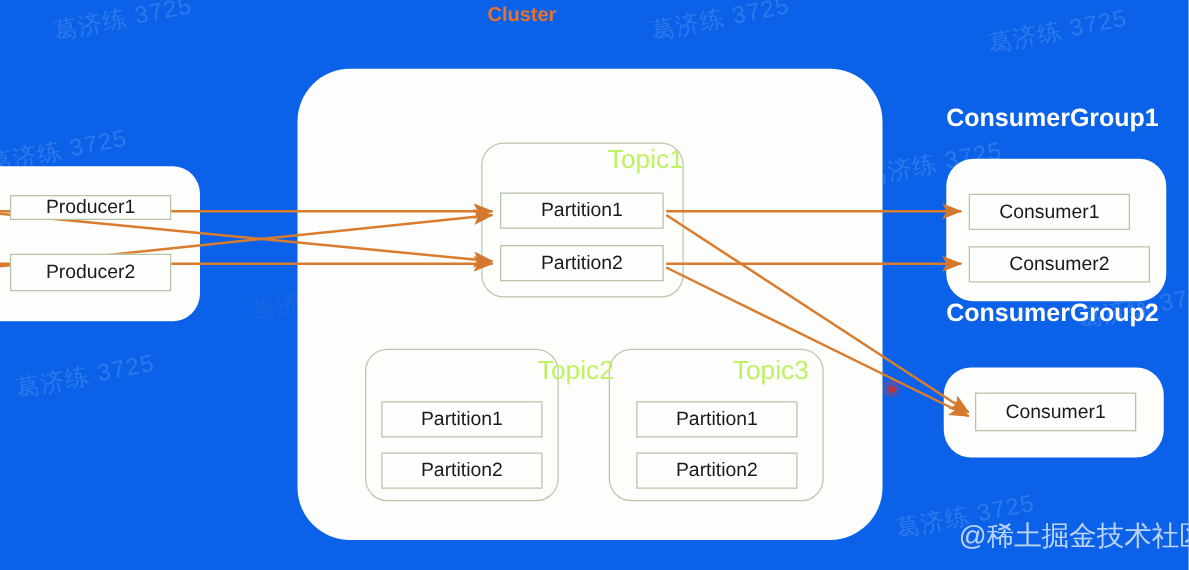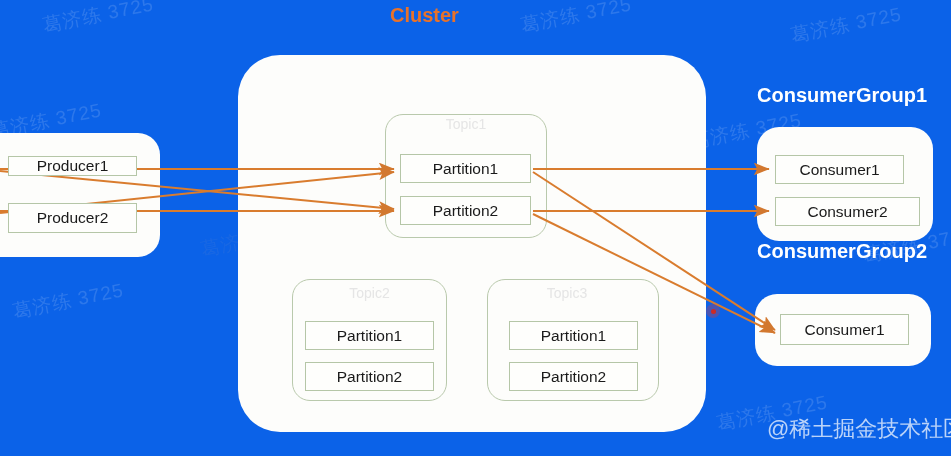--- a/index.html
+++ b/index.html
@@ -61,46 +61,46 @@
   .blue-title {
     position: absolute;
     color: #ffffff;
     font-size: 20px;
     font-weight: bold;
     white-space: nowrap;
   }
   #cluster-title {
     left: 390px; top: 4px;
     color: #e8722a;
-    font-size: 20px;
+    font-size: 16px;
     font-weight: bold;
   }
   #cg1-title { left: 757px; top: 84px; }
   #cg2-title { left: 757px; top: 240px; }
 
   
   .topic-box {
     position: absolute;
     box-sizing: border-box;
     border: 1.6px solid #b9c9ac;
     border-radius: 18px;
     background: #fdfdfb;
   }
   .topic-title {
     position: absolute;
     left: 0; right: 0;
-    text-align: center;
-    color: #e5e5e5;
-    font-size: 14px;
+    text-align: right;
+    color: #bef264;
+    font-size: 21px;
     white-space: nowrap;
   }
   #topic1-box { left: 385px; top: 114px; width: 162px; height: 124px; }
   #topic1-title { top: 116px; }
   #topic2-box { left: 292px; top: 279px; width: 155px; height: 122px; }
-  #topic2-title { top: 285px; }
+  #topic2-title { top: 285px; padding-left: 44px; }
   #topic3-box { left: 487px; top: 279px; width: 172px; height: 122px; }
   #topic3-title { top: 285px; }
 
   
   .cell {
     position: absolute;
     box-sizing: border-box;
     border: 1.4px solid #b5c6a7;
     background: #fefefc;
     color: #1a1a1a;

